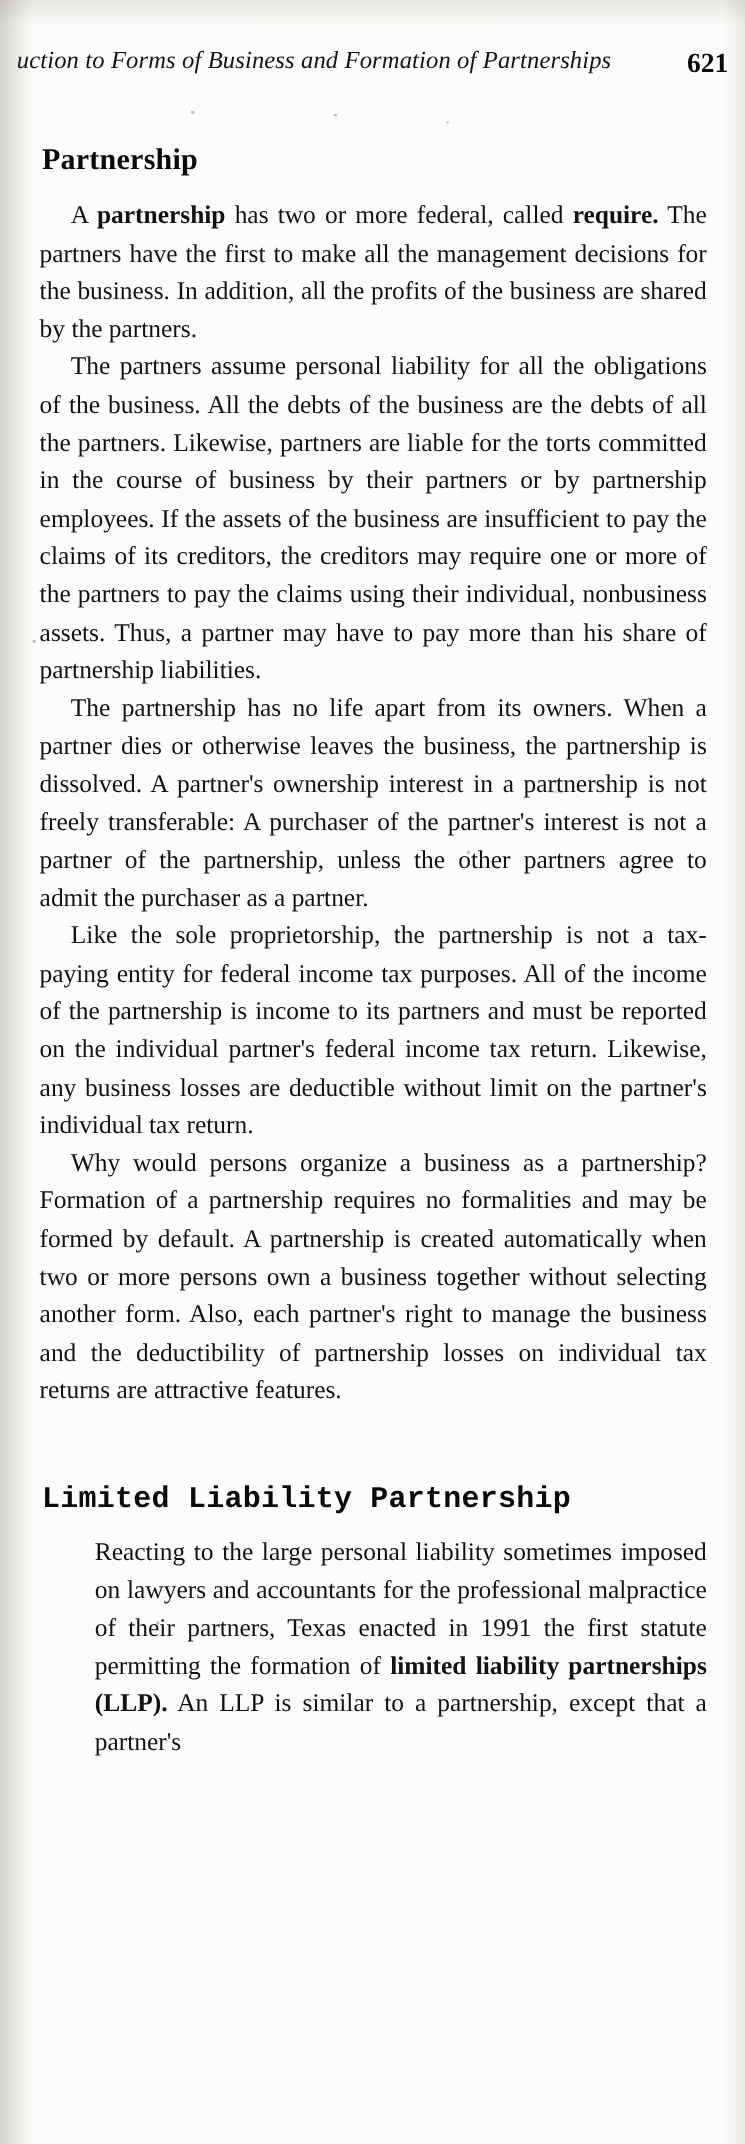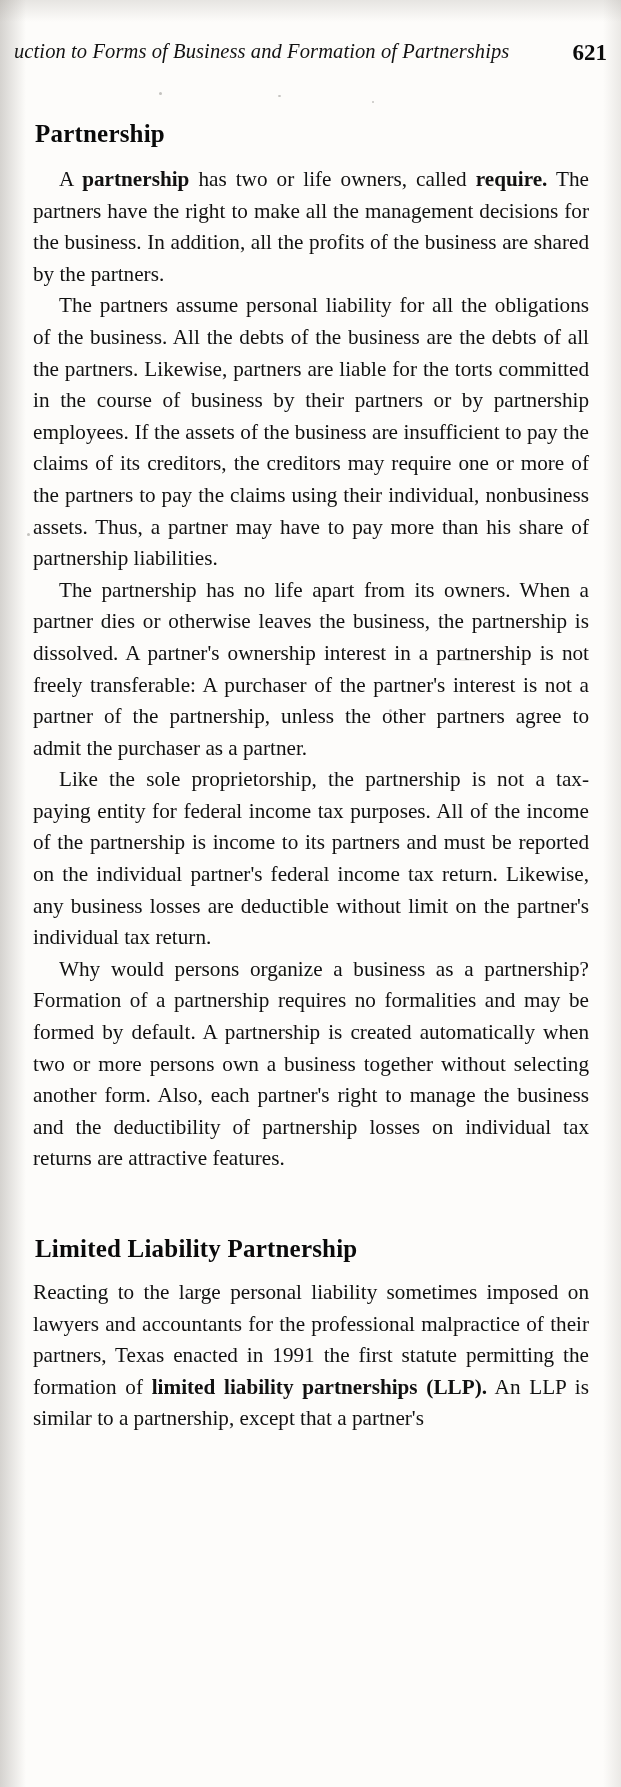--- a/index.html
+++ b/index.html
@@ -95,21 +95,21 @@
   h2.section-head {
     font-family: "Liberation Serif", serif;
     font-weight: bold;
     font-size: 25px;
     margin: 0 0 16px 2px;
     letter-spacing: 0.2px;
     color: #0a0a0a;
   }
 
   h2.section-head-2 {
-    font-family: Liberation Serif, serif;
+    font-family: Liberation Mono, monospace;
     font-weight: bold;
     font-size: 25px;
     margin: 0 0 14px 2px;
     letter-spacing: 0.2px;
     color: #0a0a0a;
   }
 
   p.para {
     margin: 0;
     font-size: 21.2px;
@@ -117,20 +117,21 @@
     text-align: justify;
     text-justify: inter-word;
     color: #111111;
     hyphens: none;
   }
   p.indent {
     text-indent: 26px;
   }
   p.noindent {
     text-indent: 0;
+    margin-left: 46px;
   }
   .b { font-weight: bold; }
 
   .divider-space {
     height: 60px;
   }
 
   
   .speck {
     position: absolute;
@@ -147,21 +148,21 @@
   <div class="running-head">
     <div class="rh-text">uction to Forms of Business and Formation of Partnerships</div>
     <div class="rh-folio">621</div>
   </div>
 
   <div class="column">
 
     <h2 class="section-head">Partnership</h2>
 
     <p class="para indent">
-      <span>A </span><span class="b">partnership</span><span> has two or life owners, called </span><span class="b">require.</span><span> The partners have the right to make all the management decisions for the business. In addition, all the profits of the business are shared by the partners.</span>
+      <span>A </span><span class="b">partnership</span><span> has two or more federal, called </span><span class="b">require.</span><span> The partners have the first to make all the management decisions for the business. In addition, all the profits of the business are shared by the partners.</span>
     </p>
 
     <p class="para indent">The partners assume personal liability for all the obligations of the business. All the debts of the business are the debts of all the partners. Likewise, partners are liable for the torts committed in the course of business by their partners or by partnership employees. If the assets of the business are insufficient to pay the claims of its creditors, the creditors may require one or more of the partners to pay the claims using their individual, nonbusiness assets. Thus, a partner may have to pay more than his share of partnership liabilities.</p>
 
     <p class="para indent">The partnership has no life apart from its owners. When a partner dies or otherwise leaves the business, the partnership is dissolved. A partner's ownership interest in a partnership is not freely transferable: A purchaser of the partner's interest is not a partner of the partnership, unless the other partners agree to admit the purchaser as a partner.</p>
 
     <p class="para indent">Like the sole proprietorship, the partnership is not a tax-paying entity for federal income tax purposes. All of the income of the partnership is income to its partners and must be reported on the individual partner's federal income tax return. Likewise, any business losses are deductible without limit on the partner's individual tax return.</p>
 
     <p class="para indent">Why would persons organize a business as a partnership? Formation of a partnership requires no formalities and may be formed by default. A partnership is created automatically when two or more persons own a business together without selecting another form. Also, each partner's right to manage the business and the deductibility of partnership losses on individual tax returns are attractive features.</p>
 

